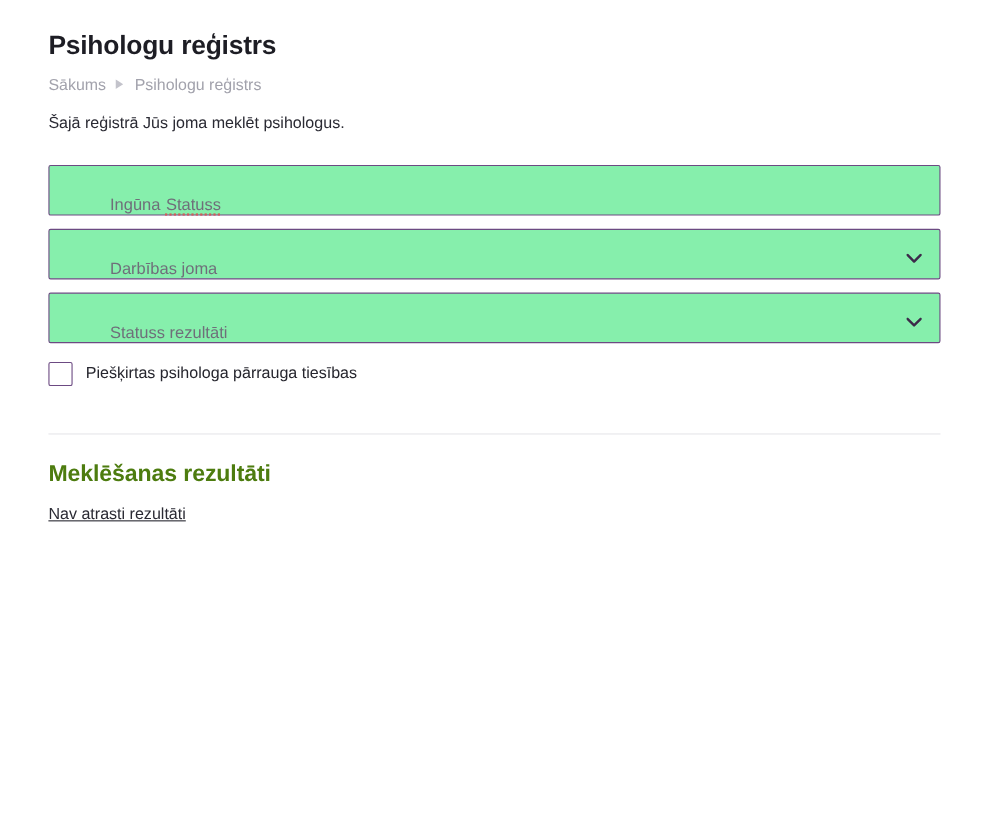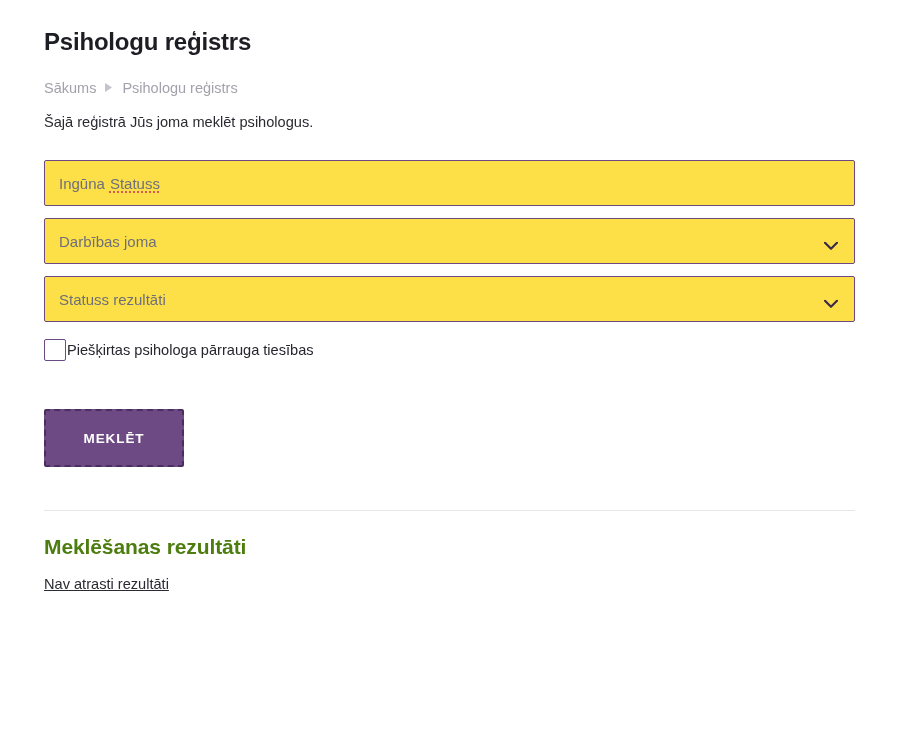--- a/index.html
+++ b/index.html
@@ -20,21 +20,21 @@
     width: 786px;
   }
   .page-title {
     font-size: 24px;
     font-weight: bold;
     letter-spacing: -0.2px;
     margin: 8px 0 0 0;
     color: #1d1d24;
   }
   .breadcrumb {
-    margin-top: 24px;
+    margin-top: 14px;
     font-size: 14.5px;
     color: #9b9ba5;
     display: flex;
     align-items: center;
     gap: 9px;
   }
   .breadcrumb .crumb {
     color: #a2a2ac;
   }
   .breadcrumb .sep {
@@ -50,25 +50,26 @@
   }
   .form {
     margin-top: 30px;
   }
   .field {
     position: relative;
     height: 46px;
     border: 1.6px solid #6c4a82;
     border-radius: 2px;
     box-sizing: border-box;
-    background: #fde047;
-    display: flex;
-    align-items: center;
+    background: #86efac;
+    display: flex;
+    align-items: flex-end;
     margin-bottom: 12px;
     width: 811px;
+    padding-left: 41px;
   }
   .field .text {
     font-size: 15px;
     color: #6f6f7a;
     padding-left: 14px;
     display: flex;
     align-items: baseline;
     gap: 5px;
   }
   .field .text .misspell {
@@ -84,21 +85,21 @@
     right: 16px;
     top: 50%;
     transform: translateY(-50%);
     width: 14px;
     height: 9px;
     color: #3c2a4a;
   }
   .checkbox-row {
     display: flex;
     align-items: center;
-    gap: 1px;
+    gap: 12px;
     margin-top: 17px;
   }
   .checkbox {
     width: 22px;
     height: 22px;
     border: 1.7px solid #6c4a82;
     border-radius: 2px;
     background: #fff;
     box-sizing: border-box;
     flex: none;
@@ -211,21 +212,20 @@
           </svg>
       </span>
     </div>
 
     <div class="checkbox-row">
       <span class="checkbox"></span>
       <span class="checkbox-label">Piešķirtas psihologa pārrauga tiesības</span>
     </div>
 
 
-    <div class="search-btn">MEKLĒT</div>
 
   </div>
 
   <div class="divider"></div>
 
   <h2 class="results-title">Meklēšanas rezultāti</h2>
   <p class="results-empty">Nav atrasti rezultāti</p>
 
 </div>
 

